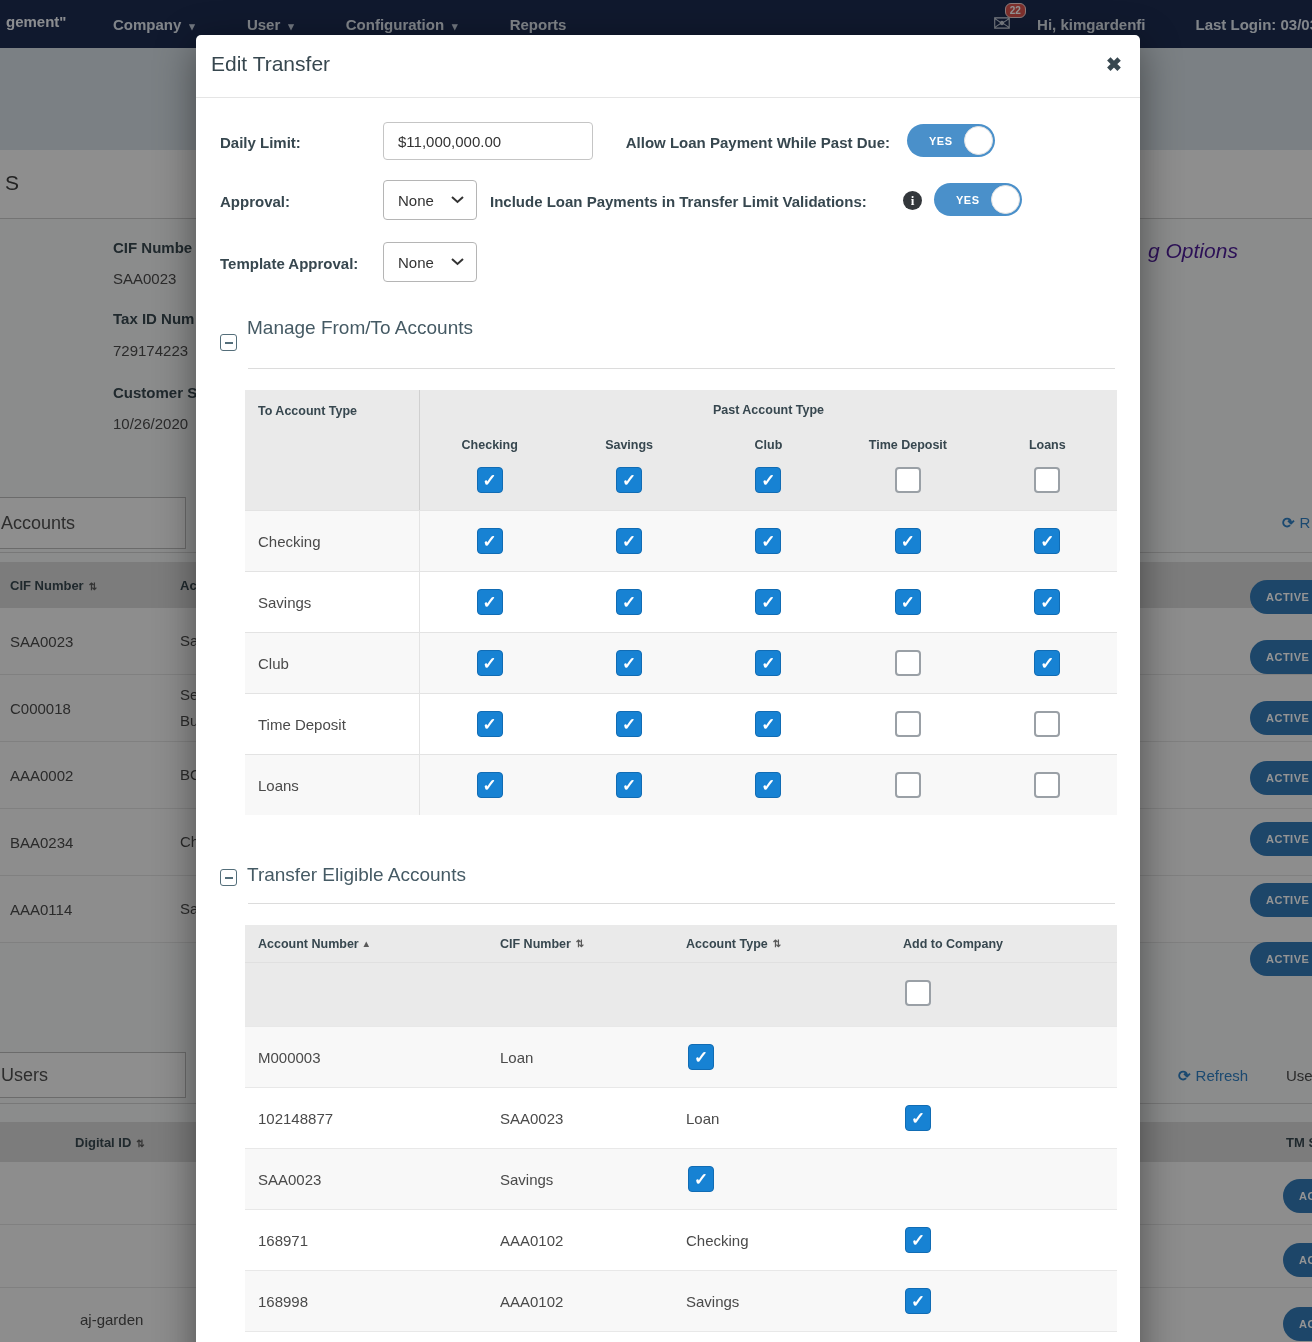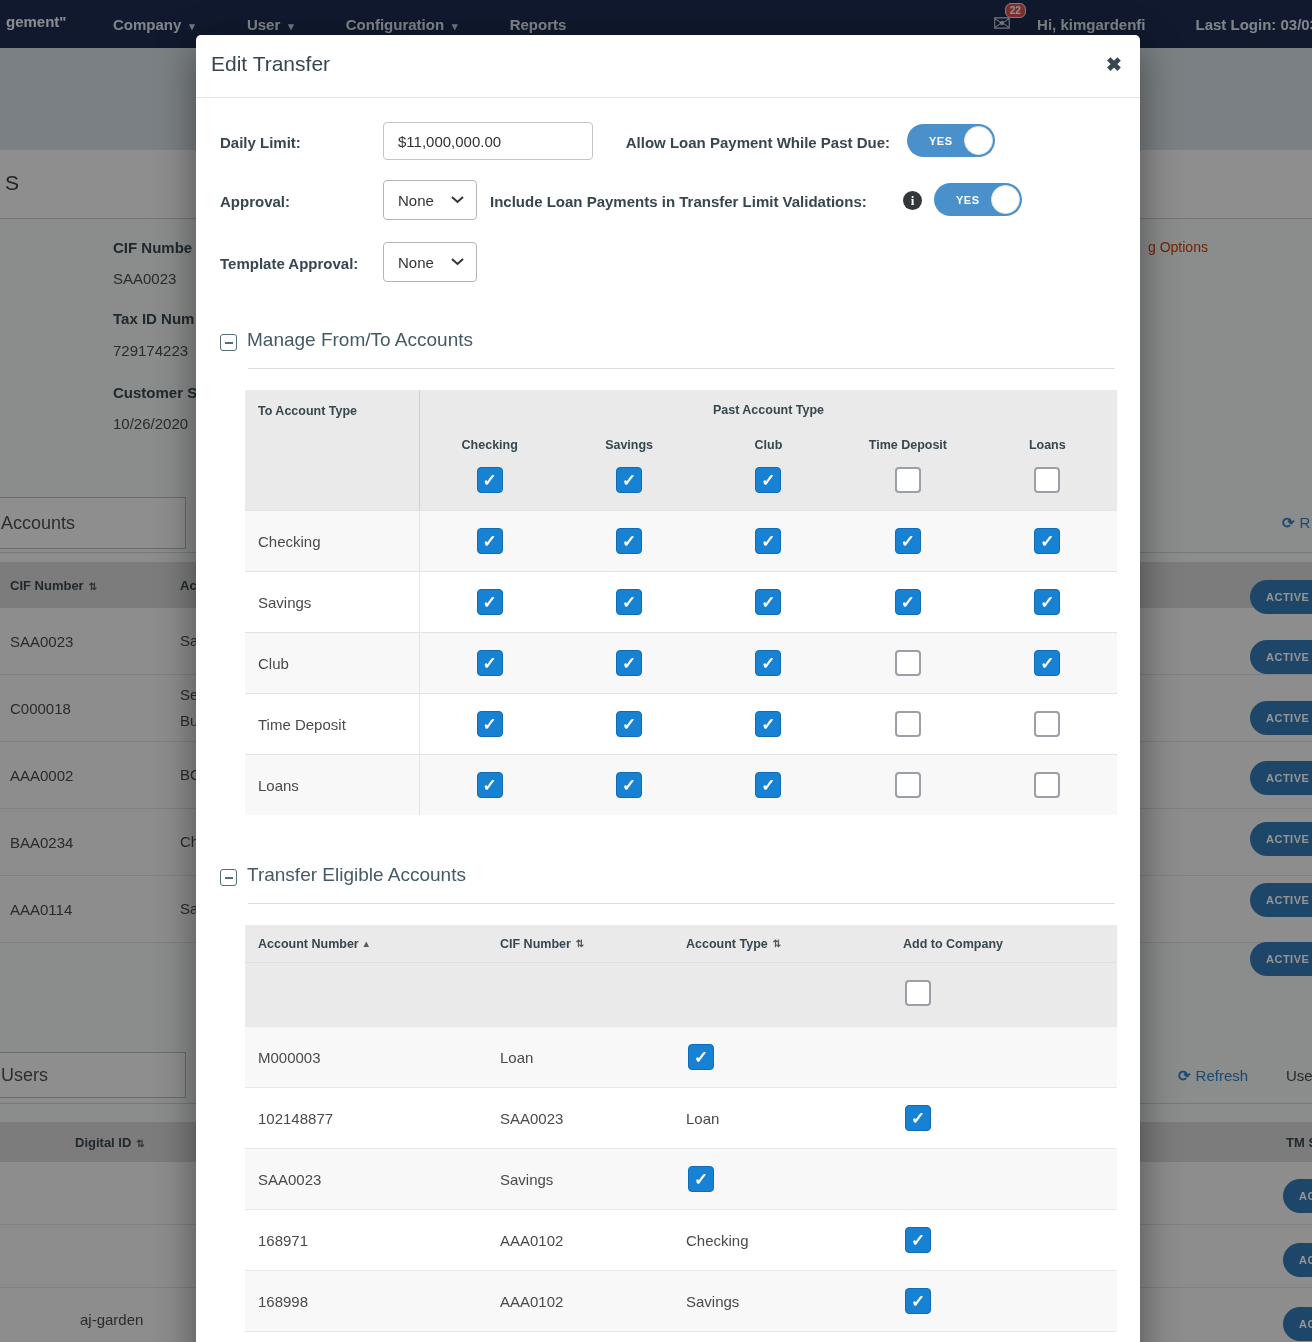--- a/index.html
+++ b/index.html
@@ -22,21 +22,21 @@
   .nav-greeting{font-size:15px;font-weight:bold;color:#dfe6ee;margin-right:50px;}
   .nav-lastlogin{font-size:15px;font-weight:bold;color:#dfe6ee;margin-right:-6px;white-space:nowrap;}
 
   .page{left:0;top:48px;width:1312px;height:1294px;background:#f0f1f2;z-index:0;}
   .band-top{left:0;top:48px;width:1312px;height:102px;background:#d5dce4;z-index:1;}
   .sec-head{left:0;top:150px;width:1312px;height:68px;background:#f5f5f5;border-bottom:1px solid #c9c9c9;z-index:1;}
   .sec-head .h{position:absolute;left:5px;top:21px;font-size:21px;color:#3c3c3c;}
   .profile{z-index:1;font-size:15px;color:#4a4a4a;}
   .pf-label{position:absolute;left:113px;font-weight:bold;color:#37474f;white-space:nowrap;}
   .pf-value{position:absolute;left:113px;white-space:nowrap;}
-  .link-blue{color:#c2410c;font-size:14px;white-space:nowrap;z-index:1;}
+  .link-blue{color:#4c1d95;font-size:21px;white-space:nowrap;z-index:1;font-style:italic;}
   .panel-tab{border:1px solid #b9b9b9;background:#f4f4f4;z-index:1;}
   .panel-tab .t{position:absolute;left:10px;top:50%;transform:translateY(-50%);font-size:18px;color:#4f4f4f;}
   .bg-divider{background:#cfcfcf;height:1px;z-index:1;}
   .bg-th{background:#d6d6d6;z-index:1;}
   .bg-th .c{position:absolute;top:50%;transform:translateY(-50%);font-size:13px;font-weight:bold;color:#37474f;white-space:nowrap;}
   .bg-rows{z-index:1;}
   .bg-row{position:relative;background:#f3f3f3;border-bottom:1px solid #dcdcdc;}
   .bg-row .c1{position:absolute;left:10px;top:50%;transform:translateY(-50%);font-size:15px;color:#4a4a4a;}
   .bg-row .c2{position:absolute;left:180px;top:50%;transform:translateY(-50%);font-size:15px;color:#4a4a4a;line-height:26px;}
   .badge{position:absolute;left:1250px;width:110px;height:34px;border-radius:17px;background:#3379b5;color:#fff;
@@ -261,21 +261,21 @@
   <span class="f-select" style="top:207px;">
     <span class="v">None</span>
     <svg width="13" height="8">
         <path d="M1 1 L6.5 6 L12 1" stroke="#333" stroke-width="2" fill="none"></path>
       </svg>
   </span>
 
   <span class="collapse-icon" style="left:24px;top:299px;">
       <i></i>
     </span>
-  <span class="s-title" style="left:51px;top:294px;">Manage From/To Accounts</span>
+  <span class="s-title" style="left:51px;top:282px;">Manage From/To Accounts</span>
   <div class="s-divider" style="top:333px;"></div>
 
   <div class="matrix">
     <div class="mx-grid" id="mx-head">
         <div class="mx-corner">
           <span>To Account Type</span>
         </div>
         <div class="mx-group">Past Account Type</div>
         <div class="mx-cell mx-colname">Checking</div>
         <div class="mx-cell mx-colname">Savings</div>

